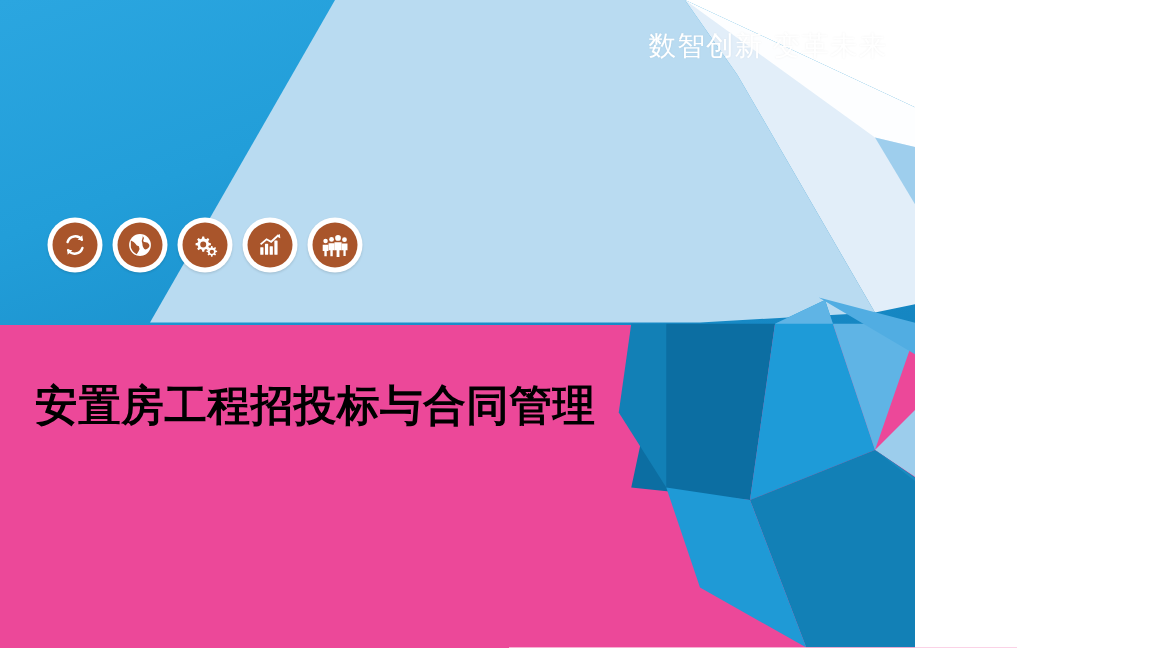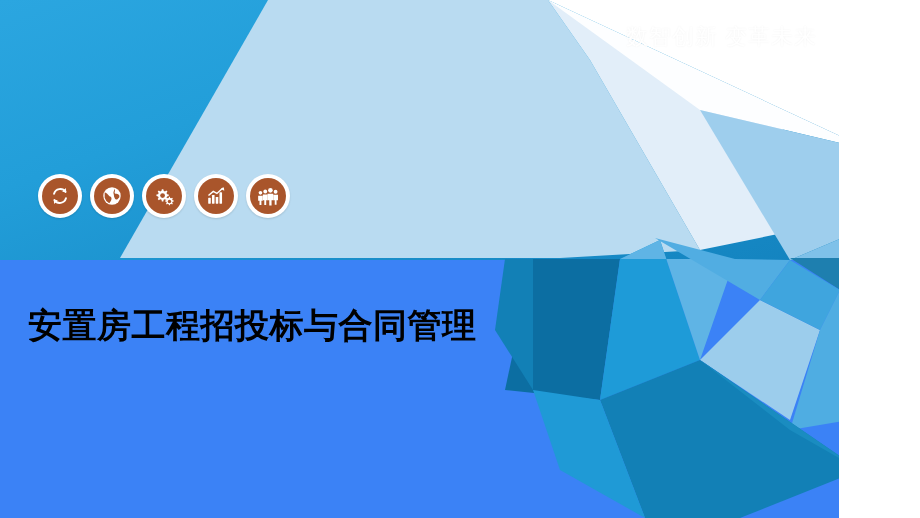--- a/index.html
+++ b/index.html
@@ -5,22 +5,22 @@
 <style>
   * { margin:0; padding:0; box-sizing:border-box; }
   html, body {
     width:920px; height:518px;
     background:#ffffff;
     font-family:"Liberation Sans", sans-serif;
     overflow:hidden;
   }
   .slide {
     position:relative;
-    width:839px; height:518px;
-    background:#3b82f6;
+    width:732px; height:518px;
+    background:#ec4899;
     overflow:hidden;
   }
 
   
   .band {
     position:absolute;
     left:0; top:0;
     width:920px; height:260px;
     background:linear-gradient(160deg,#2BA6E0 0%,#229ED9 32%,#1A8FCB 64%,#1281BD 100%);
   }

